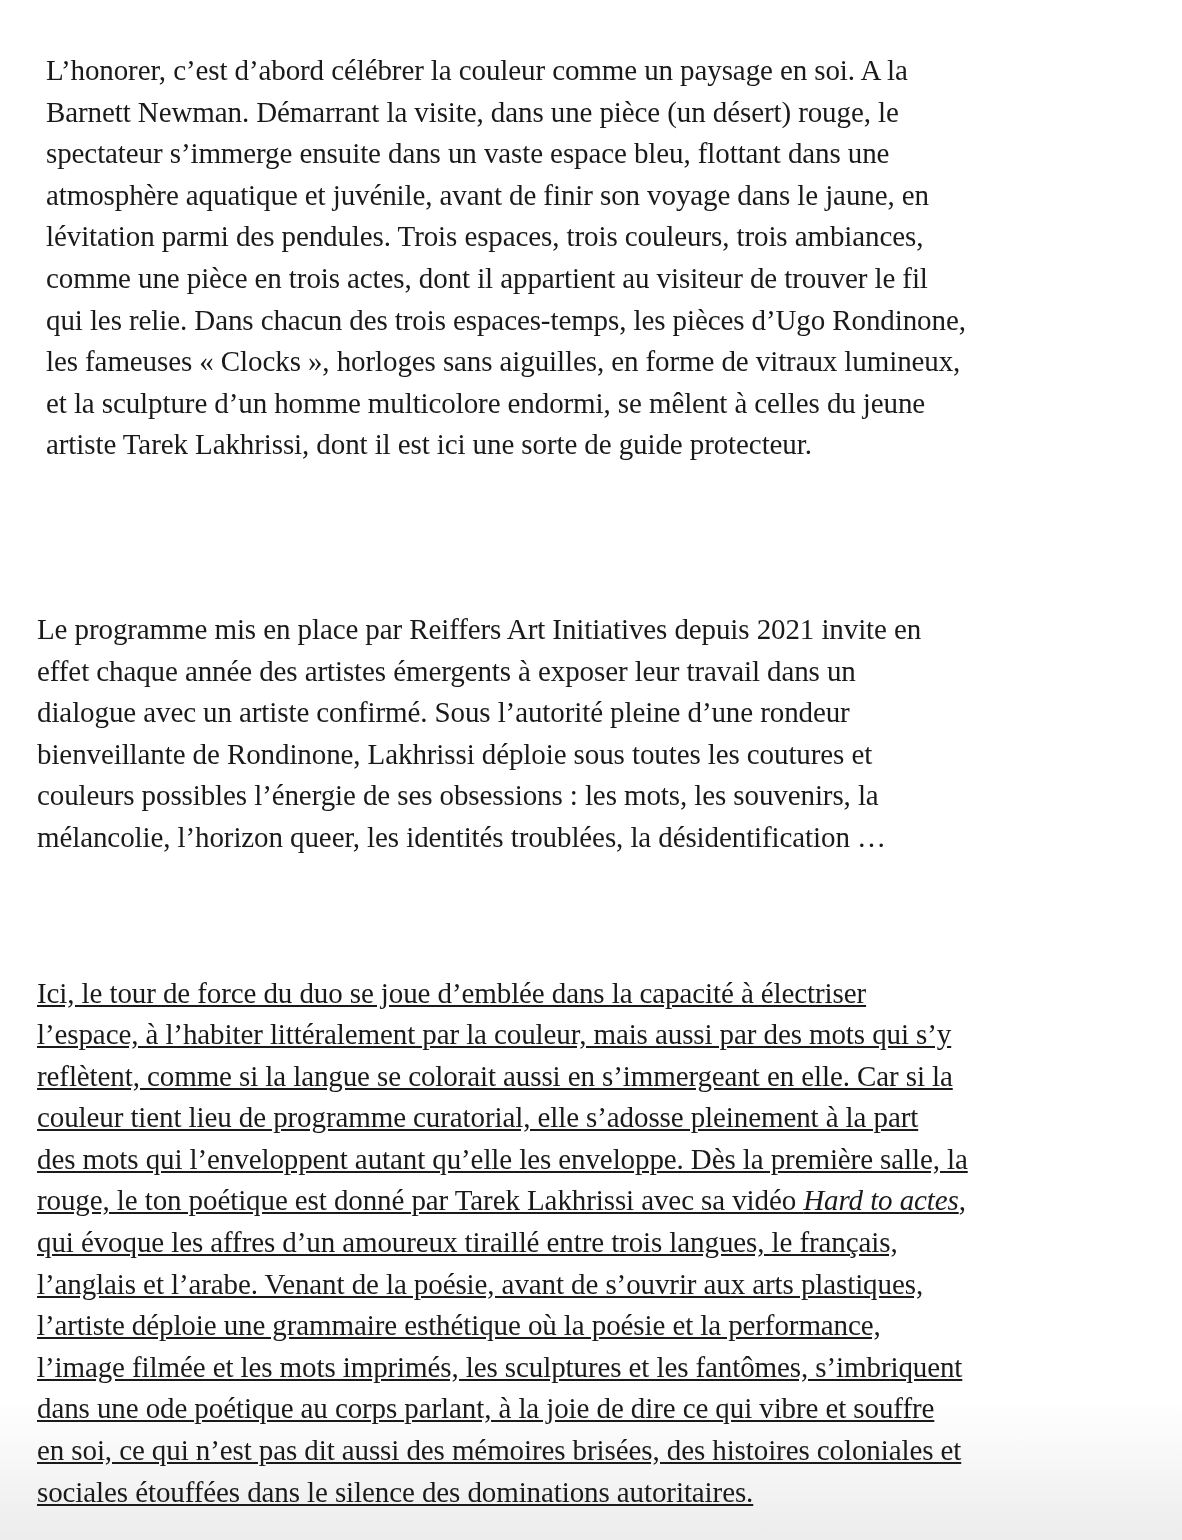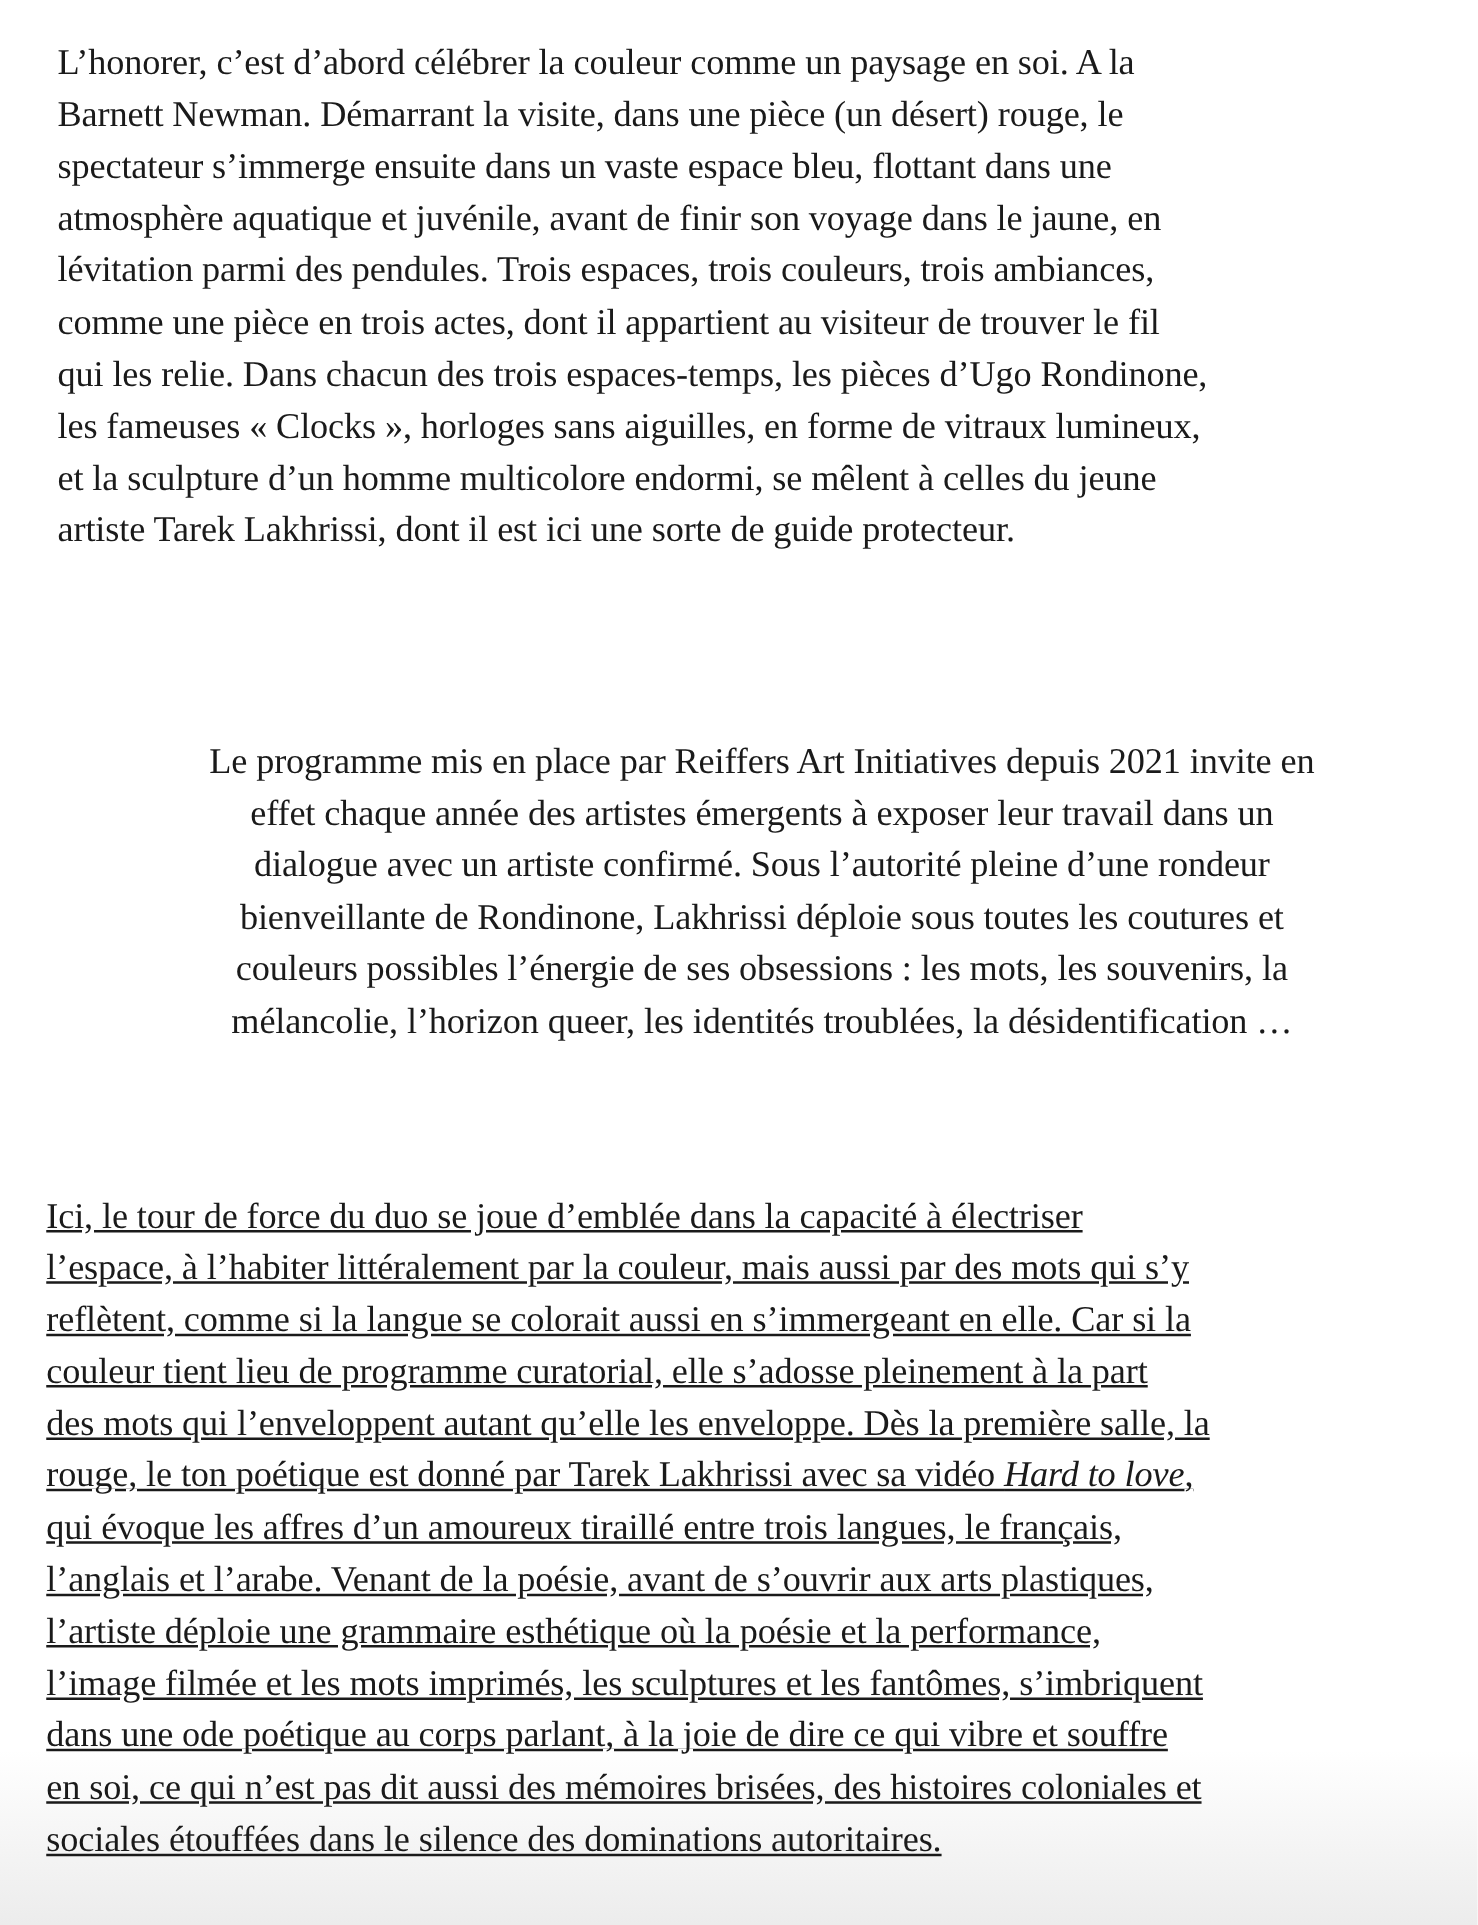--- a/index.html
+++ b/index.html
@@ -8,38 +8,37 @@
   }
   body {
     width: 1182px;
     height: 1540px;
     background: linear-gradient(to bottom, #ffffff 0px, #ffffff 1400px, #ececec 1540px);
     overflow: hidden;
   }
   .article {
     box-sizing: border-box;
     width: 1182px;
-    padding-top: 30px;
+    padding-top: 50px;
     font-family: "Liberation Serif", "DejaVu Serif", serif;
     font-size: 29px;
     line-height: 41.6px;
     letter-spacing: -0.1px;
     color: #1a1a1a;
   }
   .article p {
     margin: 0;
     white-space: pre;
   }
   .para-1 {
     margin-left: 46px !important;
   }
   .para-2 {
     margin-top: 143px !important;
     margin-left: 37px !important;
-    text-align: center;
   }
   .para-3 {
     margin-top: 114px !important;
     margin-left: 37px !important;
     text-decoration: underline;
   }
   .italic {
     font-style: italic;
   }
 </style>
@@ -63,21 +62,21 @@
 dialogue avec un artiste confirmé. Sous l’autorité pleine d’une rondeur
 bienveillante de Rondinone, Lakhrissi déploie sous toutes les coutures et
 couleurs possibles l’énergie de ses obsessions : les mots, les souvenirs, la
 mélancolie, l’horizon queer, les identités troublées, la désidentification …</p>
 
   <p class="para-3"><span>Ici, le tour de force du duo se joue d’emblée dans la capacité à électriser
 l’espace, à l’habiter littéralement par la couleur, mais aussi par des mots qui s’y
 reflètent, comme si la langue se colorait aussi en s’immergeant en elle. Car si la
 couleur tient lieu de programme curatorial, elle s’adosse pleinement à la part
 des mots qui l’enveloppent autant qu’elle les enveloppe. Dès la première salle, la
-rouge, le ton poétique est donné par Tarek Lakhrissi avec sa vidéo </span><span class="italic">Hard to love</span><span>,
+rouge, le ton poétique est donné par Tarek Lakhrissi avec sa vidéo </span><span class="italic">Hard to actes</span><span>,
 qui évoque les affres d’un amoureux tiraillé entre trois langues, le français,
 l’anglais et l’arabe. Venant de la poésie, avant de s’ouvrir aux arts plastiques,
 l’artiste déploie une grammaire esthétique où la poésie et la performance,
 l’image filmée et les mots imprimés, les sculptures et les fantômes, s’imbriquent
 dans une ode poétique au corps parlant, à la joie de dire ce qui vibre et souffre
 en soi, ce qui n’est pas dit aussi des mémoires brisées, des histoires coloniales et
 sociales étouffées dans le silence des dominations autoritaires.</span></p>
 </div>
 
 </body></html>

